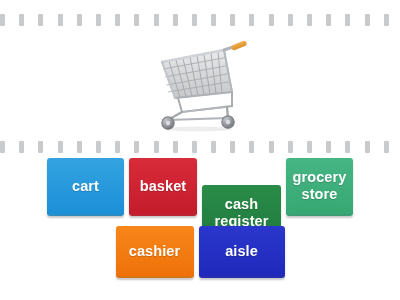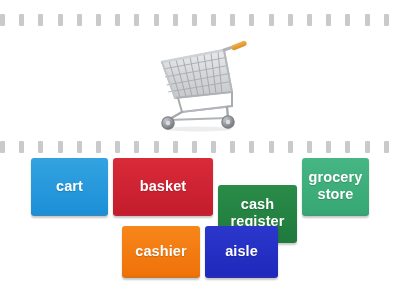--- a/index.html
+++ b/index.html
@@ -84,25 +84,25 @@
     letter-spacing: 0.1px;
     box-sizing: border-box;
     padding: 0 6px;
     box-shadow: 0 2px 2px rgba(0,0,0,0.22);
     border-bottom: 2px solid rgba(0,0,0,0.13);
     text-shadow: 0 1px 1px rgba(0,0,0,0.18);
   }
   .tile.row2-tile { height: 52px; }
 
   .t-cart     { width: 77px;  background: linear-gradient(180deg,#33a3e0 0%,#1c8fd8 100%); }
-  .t-basket   { width: 100px;  background: linear-gradient(180deg,#d92b3a 0%,#c41c2c 100%); }
+  .t-basket   { width: 68px;  background: linear-gradient(180deg,#d92b3a 0%,#c41c2c 100%); }
   .t-cashreg  { width: 79px;  background: linear-gradient(180deg,#2a8c49 0%,#1f7a3d 100%); margin-top: 27px; }
   .t-grocery  { width: 67px;  background: linear-gradient(180deg,#45b684 0%,#37a873 100%); }
   .t-cashier  { width: 78px;  background: linear-gradient(180deg,#f7861b 0%,#ef7209 100%); }
-  .t-aisle    { width: 73px;  background: linear-gradient(180deg,#2b36cc 0%,#1f29bb 100%); }
+  .t-aisle    { width: 86px;  background: linear-gradient(180deg,#2b36cc 0%,#1f29bb 100%); }
   .t-bagger   { width: 82px;  background: linear-gradient(180deg,#cf5ce0 0%,#c246d6 100%); }
 </style>
 </head>
 <body>
 
 <div class="board">
 
   <div class="filmstrip top" id="strip-top">
       <div class="perf" style="background: rgb(201, 202, 203);"></div>
       <div class="perf" style="background: rgb(201, 202, 203);"></div>

